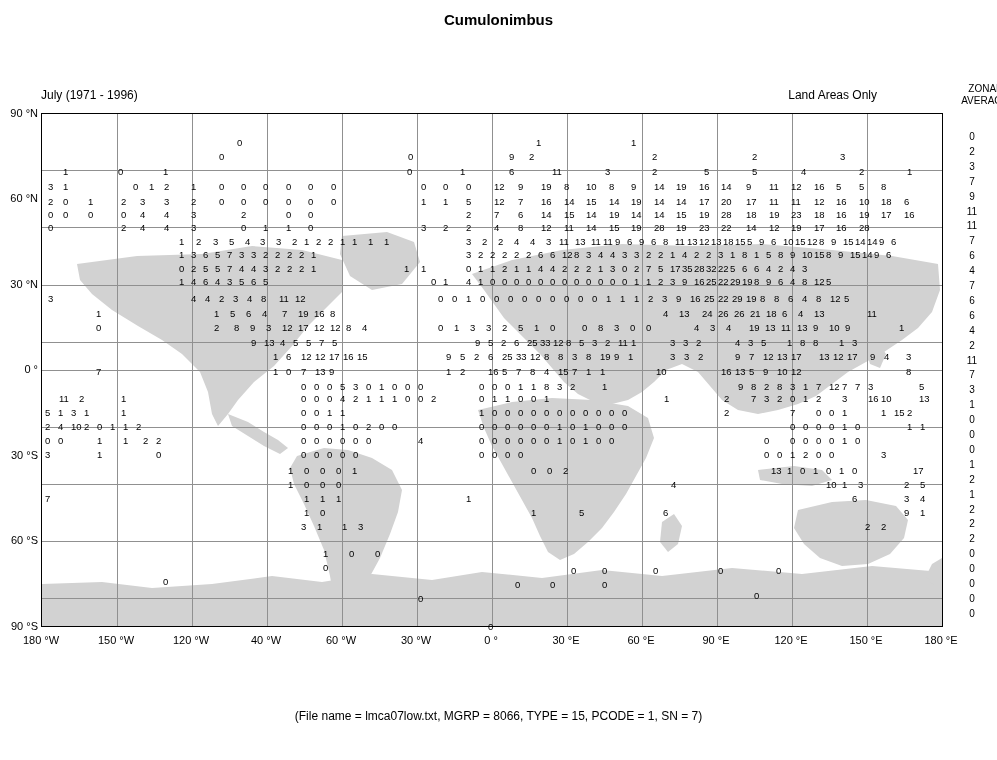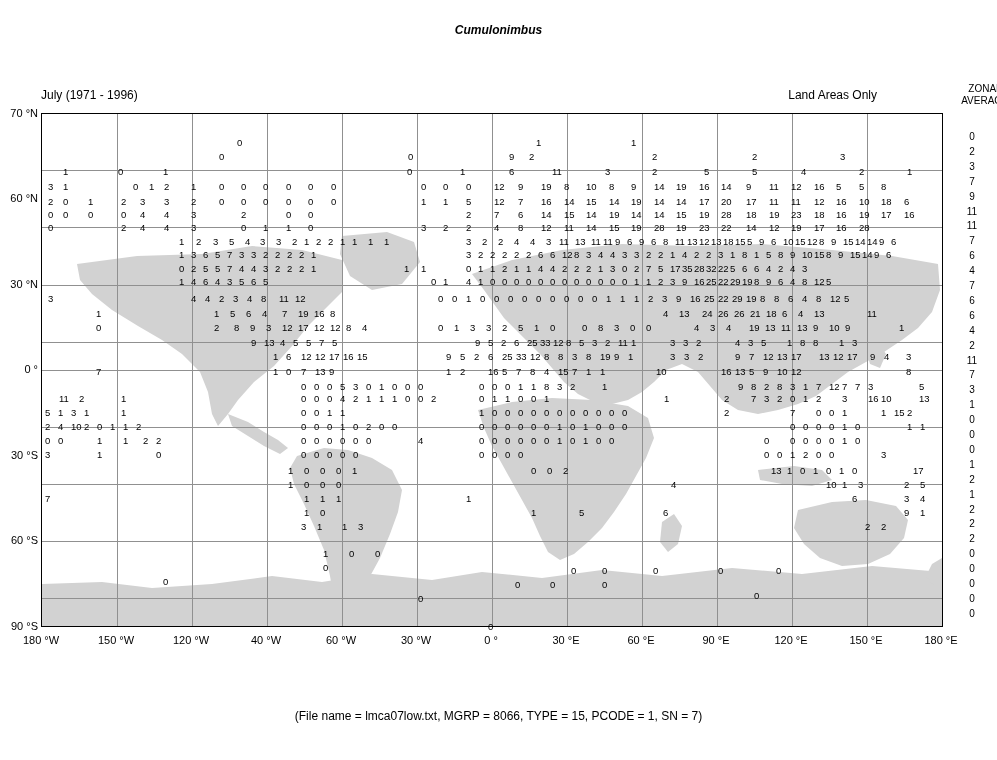--- a/index.html
+++ b/index.html
@@ -1,20 +1,20 @@
 <!DOCTYPE html>
 <html><head>
 <meta charset="utf-8">
 <style>
   html,body{margin:0;padding:0;background:#ffffff;}
   body{width:997px;height:760px;position:relative;font-family:"Liberation Sans",sans-serif;color:#000;}
   #stage{position:absolute;left:0;top:0;width:997px;height:760px;overflow:hidden;}
 
   .title{position:absolute;width:100%;text-align:center;font-weight:bold;}
-  #main-title{top:23px;font-size:12px;font-style:italic;}
+  #main-title{top:11px;font-size:15px;}
   #sub-title{top:37px;font-size:13px;}
 
   #period-label{position:absolute;left:41px;top:88px;font-size:12px;}
   #land-label{position:absolute;right:120px;top:88px;font-size:12px;}
   #zonal-title{position:absolute;left:955px;top:83px;font-size:10px;text-align:center;width:60px;line-height:12px;}
   #zonal-title span{display:block;}
 
   
   #plot{position:absolute;left:41px;top:113px;width:900px;height:512px;border:1px solid #000;background:#fff;}
   #plot .gridline{position:absolute;background:#909090;}
@@ -857,21 +857,21 @@
         <div class="celltxt" style="left: 376px; top: 480px;">0</div>
         <div class="celltxt" style="left: 473px; top: 466px;">0</div>
         <div class="celltxt" style="left: 508px; top: 466px;">0</div>
         <div class="celltxt" style="left: 560px; top: 466px;">0</div>
         <div class="celltxt" style="left: 712px; top: 477px;">0</div>
         <div class="celltxt" style="left: 446px; top: 508px;">0</div>
       </div>
   </div>
 
   <div id="y-axis">
-      <div class="ytick" style="left: 0px; top: 107px;">70 °N</div>
+      <div class="ytick" style="left: 0px; top: 107px;">90 °N</div>
       <div class="ytick" style="left: 0px; top: 192px;">60 °N</div>
       <div class="ytick" style="left: 0px; top: 278px;">30 °N</div>
       <div class="ytick" style="left: 0px; top: 363px;">0 °</div>
       <div class="ytick" style="left: 0px; top: 449px;">30 °S</div>
       <div class="ytick" style="left: 0px; top: 534px;">60 °S</div>
       <div class="ytick" style="left: 0px; top: 620px;">90 °S</div>
     </div>
   <div id="x-axis">
       <div class="xtick" style="left: 6px; top: 634px;">180 °W</div>
       <div class="xtick" style="left: 81px; top: 634px;">150 °W</div>

